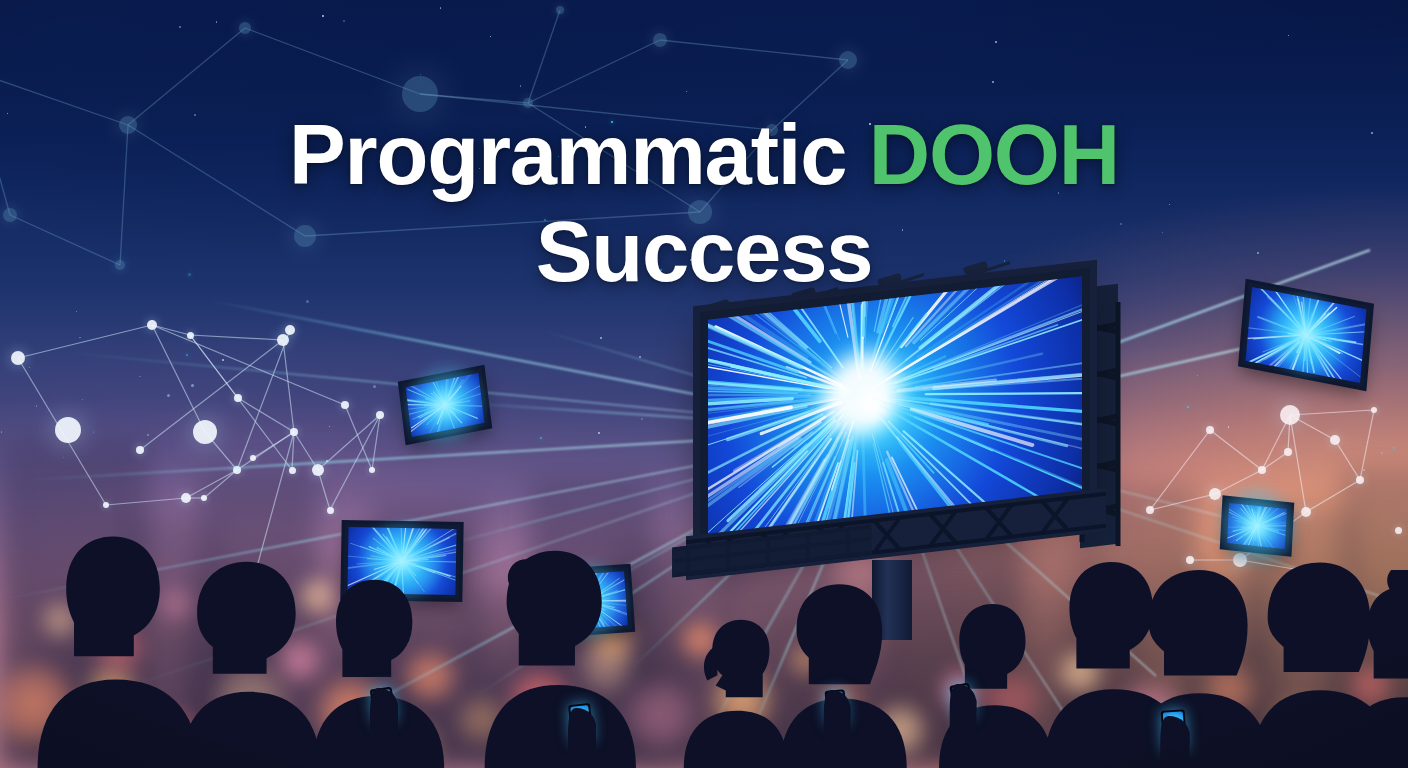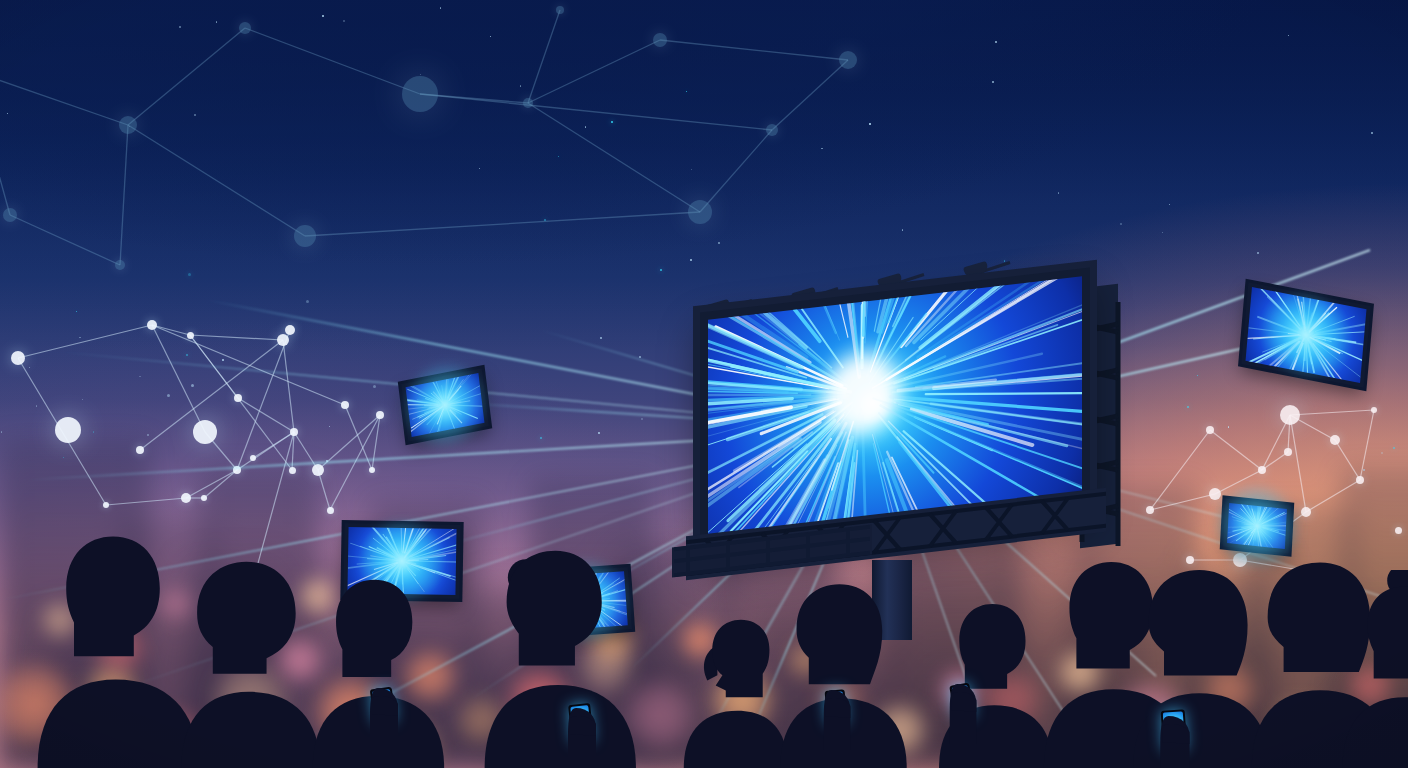--- a/index.html
+++ b/index.html
@@ -1136,14 +1136,18 @@
          <g class="sil">
            <circle cx="70" cy="10" r="15"></circle>
            <path d="M36 54 C36 30 50 16 70 16 C90 16 104 30 104 54 C104 70 96 82 86 88 L86 104 L42 104 L42 78 C38 70 36 62 36 54 Z"></path>
            <path d="M12 190 C12 146 34 122 72 122 C112 122 136 146 136 190 Z"></path>
          </g>
        </svg></div>
     </div>
 
   <div class="vign"></div>
 
+  <div id="headline">
+    <span class="ln ln1"><span class="w-white">Programmatic</span> <span class="w-green">DOOH</span></span>
+    <span class="ln ln2 w-white">Success</span>
+  </div>
 
 </div>
 
 </body></html>

